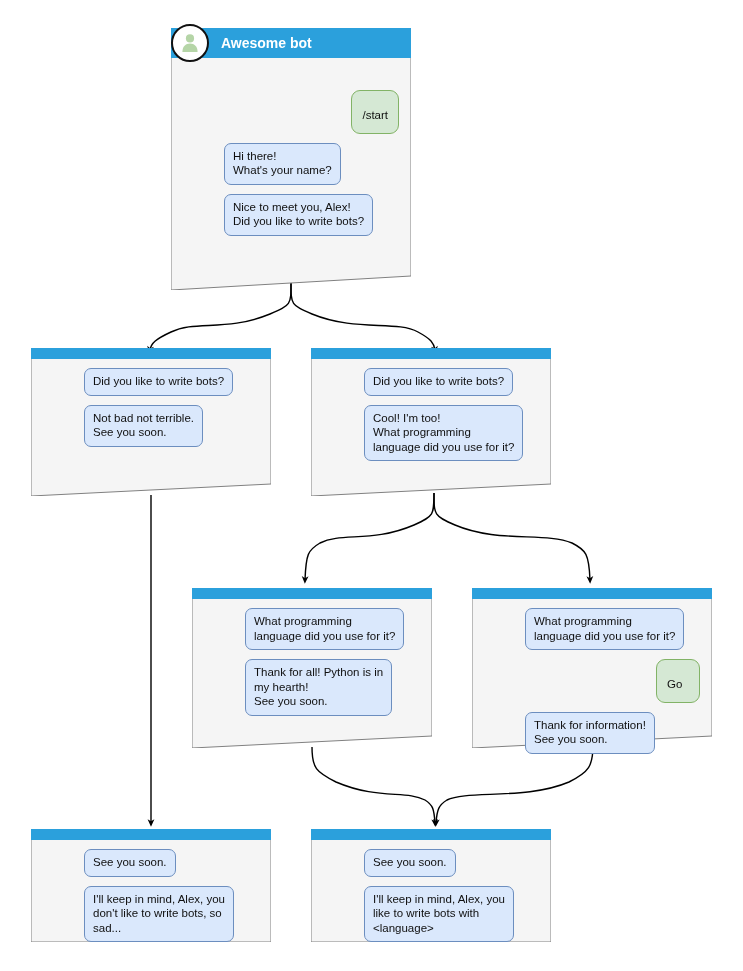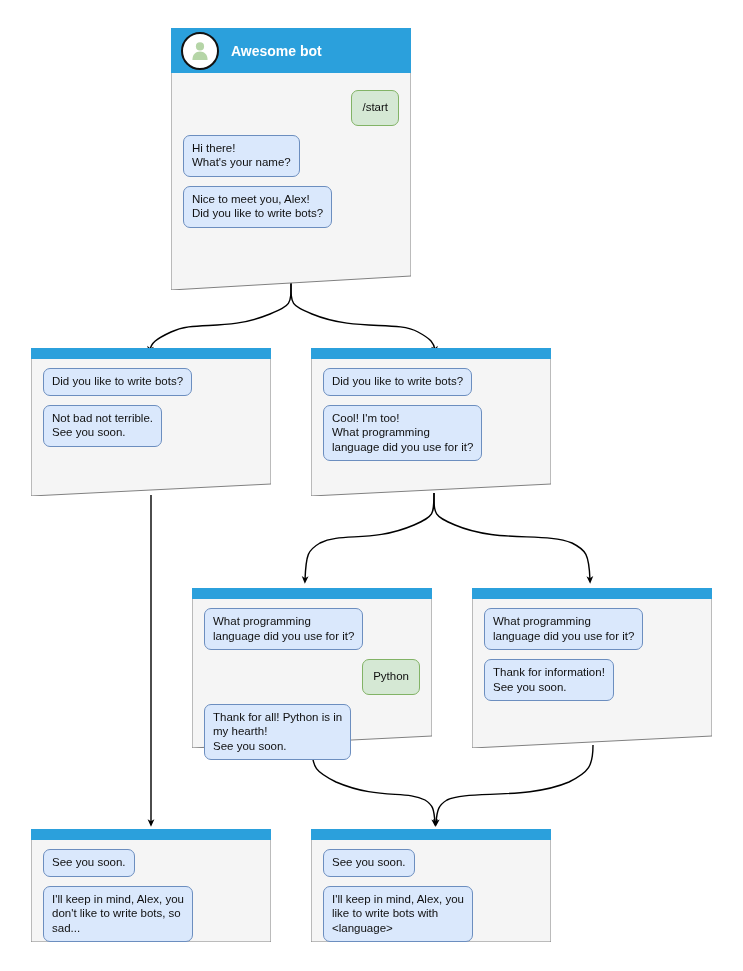--- a/index.html
+++ b/index.html
@@ -57,22 +57,21 @@
   .node-header {
     position: absolute;
     left: 0;
     top: 0;
     right: 0;
     display: flex;
     align-items: center;
     box-sizing: border-box;
   }
   .node-header.tall {
-    height: 45px;
-    padding-left: 10px;
+    height: 30px;
   }
   .node-header.bar {
     height: 11px;
   }
 
   .avatar {
     width: 38px;
     height: 38px;
     border-radius: 50%;
     background: #ffffff;
@@ -100,21 +99,21 @@
     right: 0;
     bottom: 0;
     box-sizing: border-box;
     padding: 0 12px;
   }
 
   .row {
     display: flex;
     margin-bottom: 9px;
   }
-  .row.left  { justify-content: flex-start; }
+  .row.left  { justify-content: flex-start; margin-left: 41px; }
   .row.right { justify-content: flex-end; }
 
   .bubble {
     font-size: 11.5px;
     line-height: 14.5px;
     color: #0f0f0f;
     border-radius: 7px;
     padding: 5px 8px 6px 8px;
     box-sizing: border-box;
     white-space: pre-line;
@@ -124,21 +123,22 @@
     background: #DAE8FC;
     border: 1px solid #6C8EBF;
   }
   .bubble.user {
     background: #D5E8D4;
     border: 1px solid #82B366;
     text-align: left;
     min-width: 44px;
   }
   .bubble.user.pad {
-    padding: 9px 10px 10px 10px;
+    padding: 17px 10px 10px 10px;
+    border-radius: 9px;
   }
 </style>
 </head>
 <body>
 
 <div id="canvas">
 
   <svg id="edges" viewBox="0 0 743 971">
     <defs>
       <marker id="arrow" markerWidth="9" markerHeight="9" refX="4.2" refY="4" orient="auto" markerUnits="userSpaceOnUse">
@@ -229,43 +229,43 @@
     <svg class="node-shape" viewBox="0 0 240 160" preserveAspectRatio="none">
       <path d="M0,0 L240,0 L240,148 L0,160 Z" fill="#F5F5F5" stroke="#808080" stroke-width="1"></path>
     </svg>
     <div class="node-inner">
       <div class="node-header bar" style="background:#2BA0DC;"></div>
       <div class="chat" style="top:14px; height:142px; padding-top:6px;">
         <div class="row left">
           <div class="bubble bot">What programming
 language did you use for it?</div>
         </div>
-        <div class="row right">
-          <div class="bubble user pad">Python</div>
-        </div>
         <div class="row left">
           <div class="bubble bot">Thank for all! Python is in
 my hearth!
 See you soon.</div>
         </div>
       </div>
     </div>
   </div>
 
   <div class="node" style="left:472px; top:588px; width:240px; height:160px;">
     <svg class="node-shape" viewBox="0 0 240 160" preserveAspectRatio="none">
       <path d="M0,0 L240,0 L240,148 L0,160 Z" fill="#F5F5F5" stroke="#808080" stroke-width="1"></path>
     </svg>
     <div class="node-inner">
       <div class="node-header bar" style="background:#2BA0DC;"></div>
       <div class="chat" style="top:14px; height:142px; padding-top:6px;">
         <div class="row left">
           <div class="bubble bot">What programming
 language did you use for it?</div>
         </div>
+        <div class="row right">
+          <div class="bubble user pad">Go</div>
+        </div>
         <div class="row left">
           <div class="bubble bot">Thank for information!
 See you soon.</div>
         </div>
       </div>
     </div>
   </div>
 
   <div class="node" style="left:31px; top:829px; width:240px; height:113px;">
     <svg class="node-shape" viewBox="0 0 240 113" preserveAspectRatio="none">

